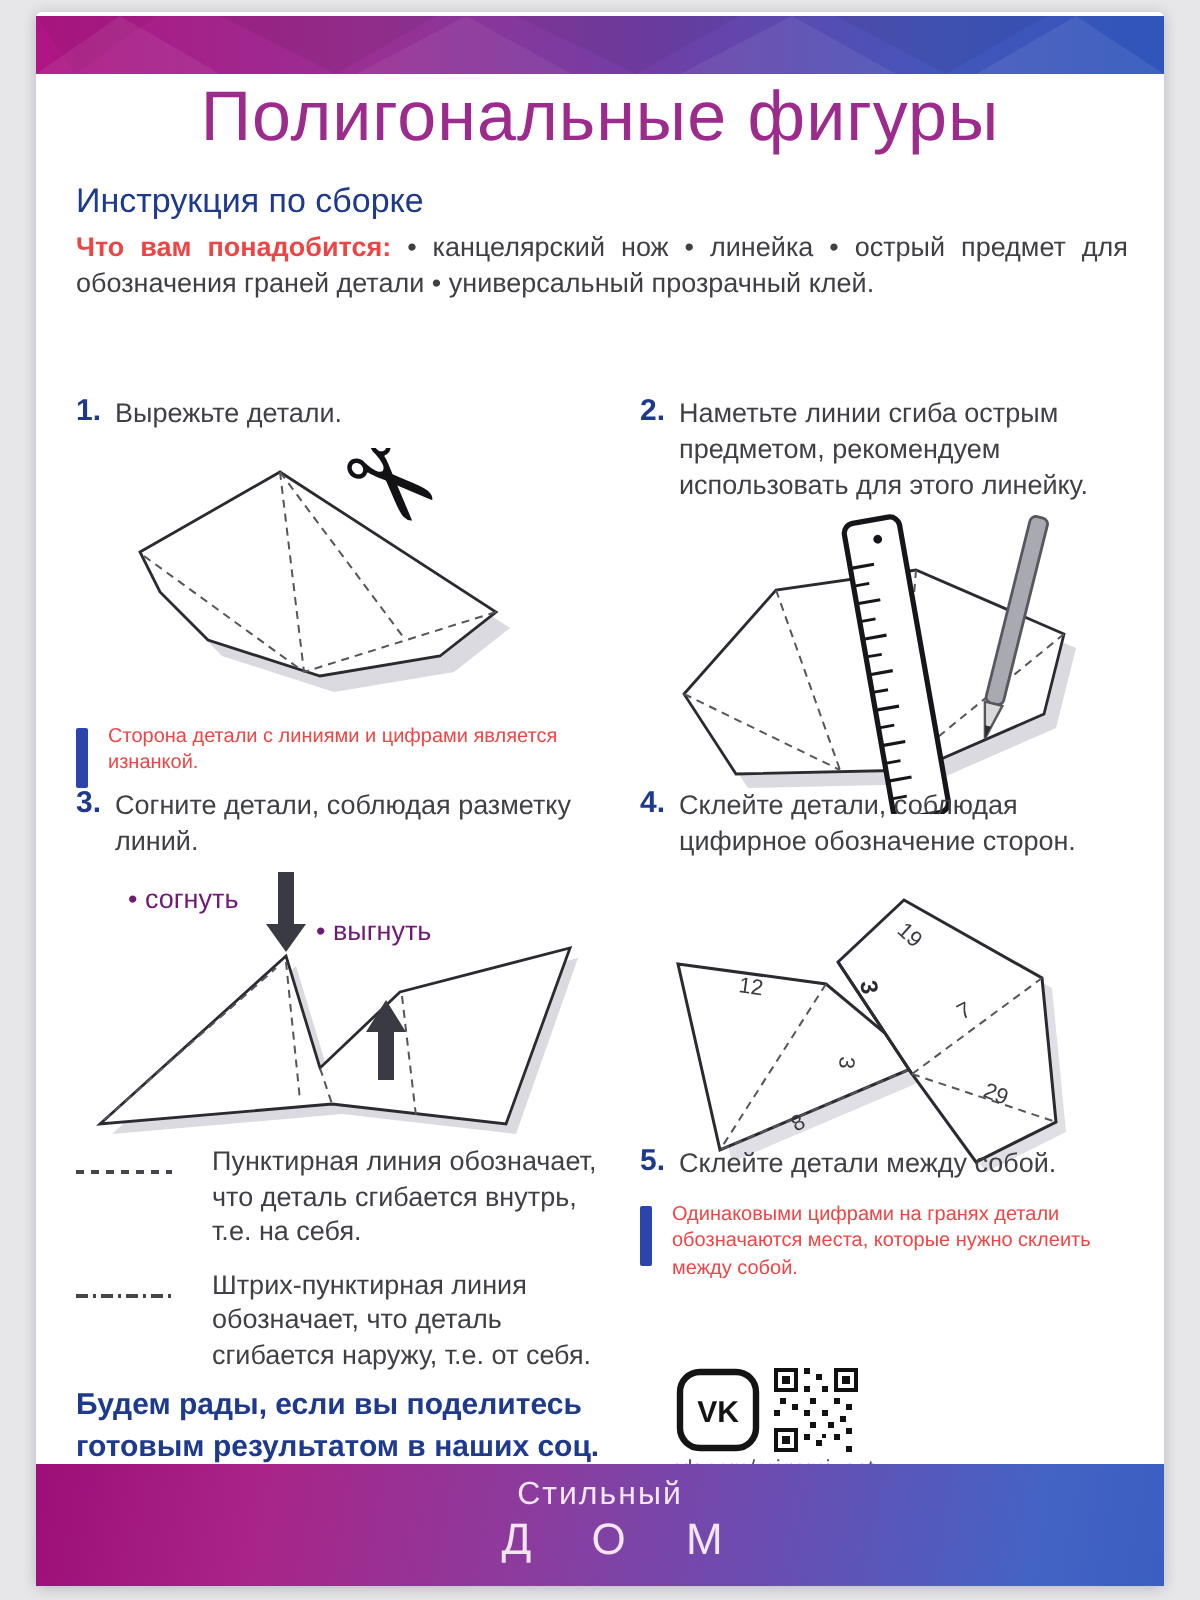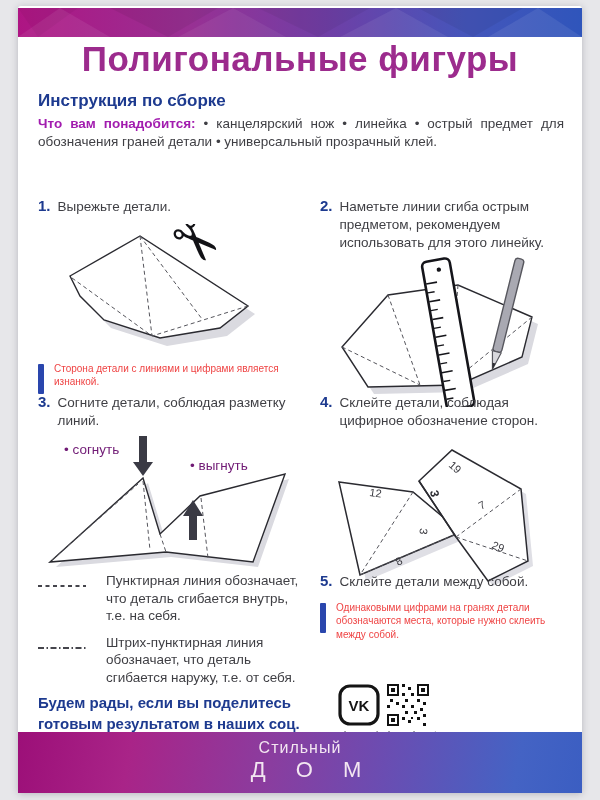--- a/index.html
+++ b/index.html
@@ -18,32 +18,32 @@
     box-shadow:0 1px 7px rgba(40,40,60,.25);
   }
   .banner-top{
     position:absolute;top:2px;left:0;width:564px;height:29px;
   }
   .banner-top svg{display:block;width:100%;height:100%;}
   .page-title{
     position:absolute;top:33px;left:0;width:100%;
     text-align:center;
     font-size:35px;letter-spacing:.5px;
-    color:#9c2b8d;font-weight:700;
+    color:#9c2b8d;font-weight:400;
   }
   .subtitle{
     position:absolute;top:85px;left:20px;
-    font-size:17px;font-weight:bold;color:#1d3a8f;
+    font-size:17px;font-weight:normal;color:#1d3a8f;
   }
   .para{
     position:absolute;left:20px;width:526px;
     font-size:13.5px;line-height:1.34;color:#3f3f44;
     text-align:justify;
   }
-  .para b{color:#a21caf;}
+  .para b{color:#ef4444;}
   #intro1{top:109px;}
   #intro2{top:147px;}
   .step{position:absolute;}
   .step-header{display:flex;gap:7px;font-size:13.5px;line-height:1.32;color:#3f3f44;}
   .step-num{color:#1d3a8f;font-weight:bold;font-size:15px;line-height:1.1;}
   #step1{top:192px;left:20px;width:262px;}
   #step2{top:192px;left:302px;width:254px;}
   #step3{top:388px;left:20px;width:270px;}
   #step4{top:388px;left:302px;width:256px;}
   #step5{top:567px;left:302px;width:256px;}
@@ -58,21 +58,21 @@
   .fig{position:relative;}
   .fig svg{display:block;}
   #fig1{margin:8px 0 0 14px;}
   #fig2{margin:4px 0 0 10px;}
   #fig3{height:142px;margin-top:4px;}
   #fig3 svg{position:absolute;top:0;left:0;}
   .fold-label{
     position:absolute;font-size:13.5px;color:#701a75;
   }
   #fold-label-1{top:8px;left:26px;}
-  #fold-label-2{top:24px;left:152px;text-align:center;}
+  #fold-label-2{top:24px;left:120px;text-align:center;}
   #fig4{margin:6px 0 0 4px;}
   #legend{
     position:absolute;top:566px;left:20px;width:270px;
   }
   .legend-item{
     display:flex;gap:20px;margin-bottom:9px;
     font-size:13.5px;line-height:1.3;color:#3f3f44;
   }
   .legend-icon{flex:0 0 48px;padding-top:5px;}
   #footer-share{

